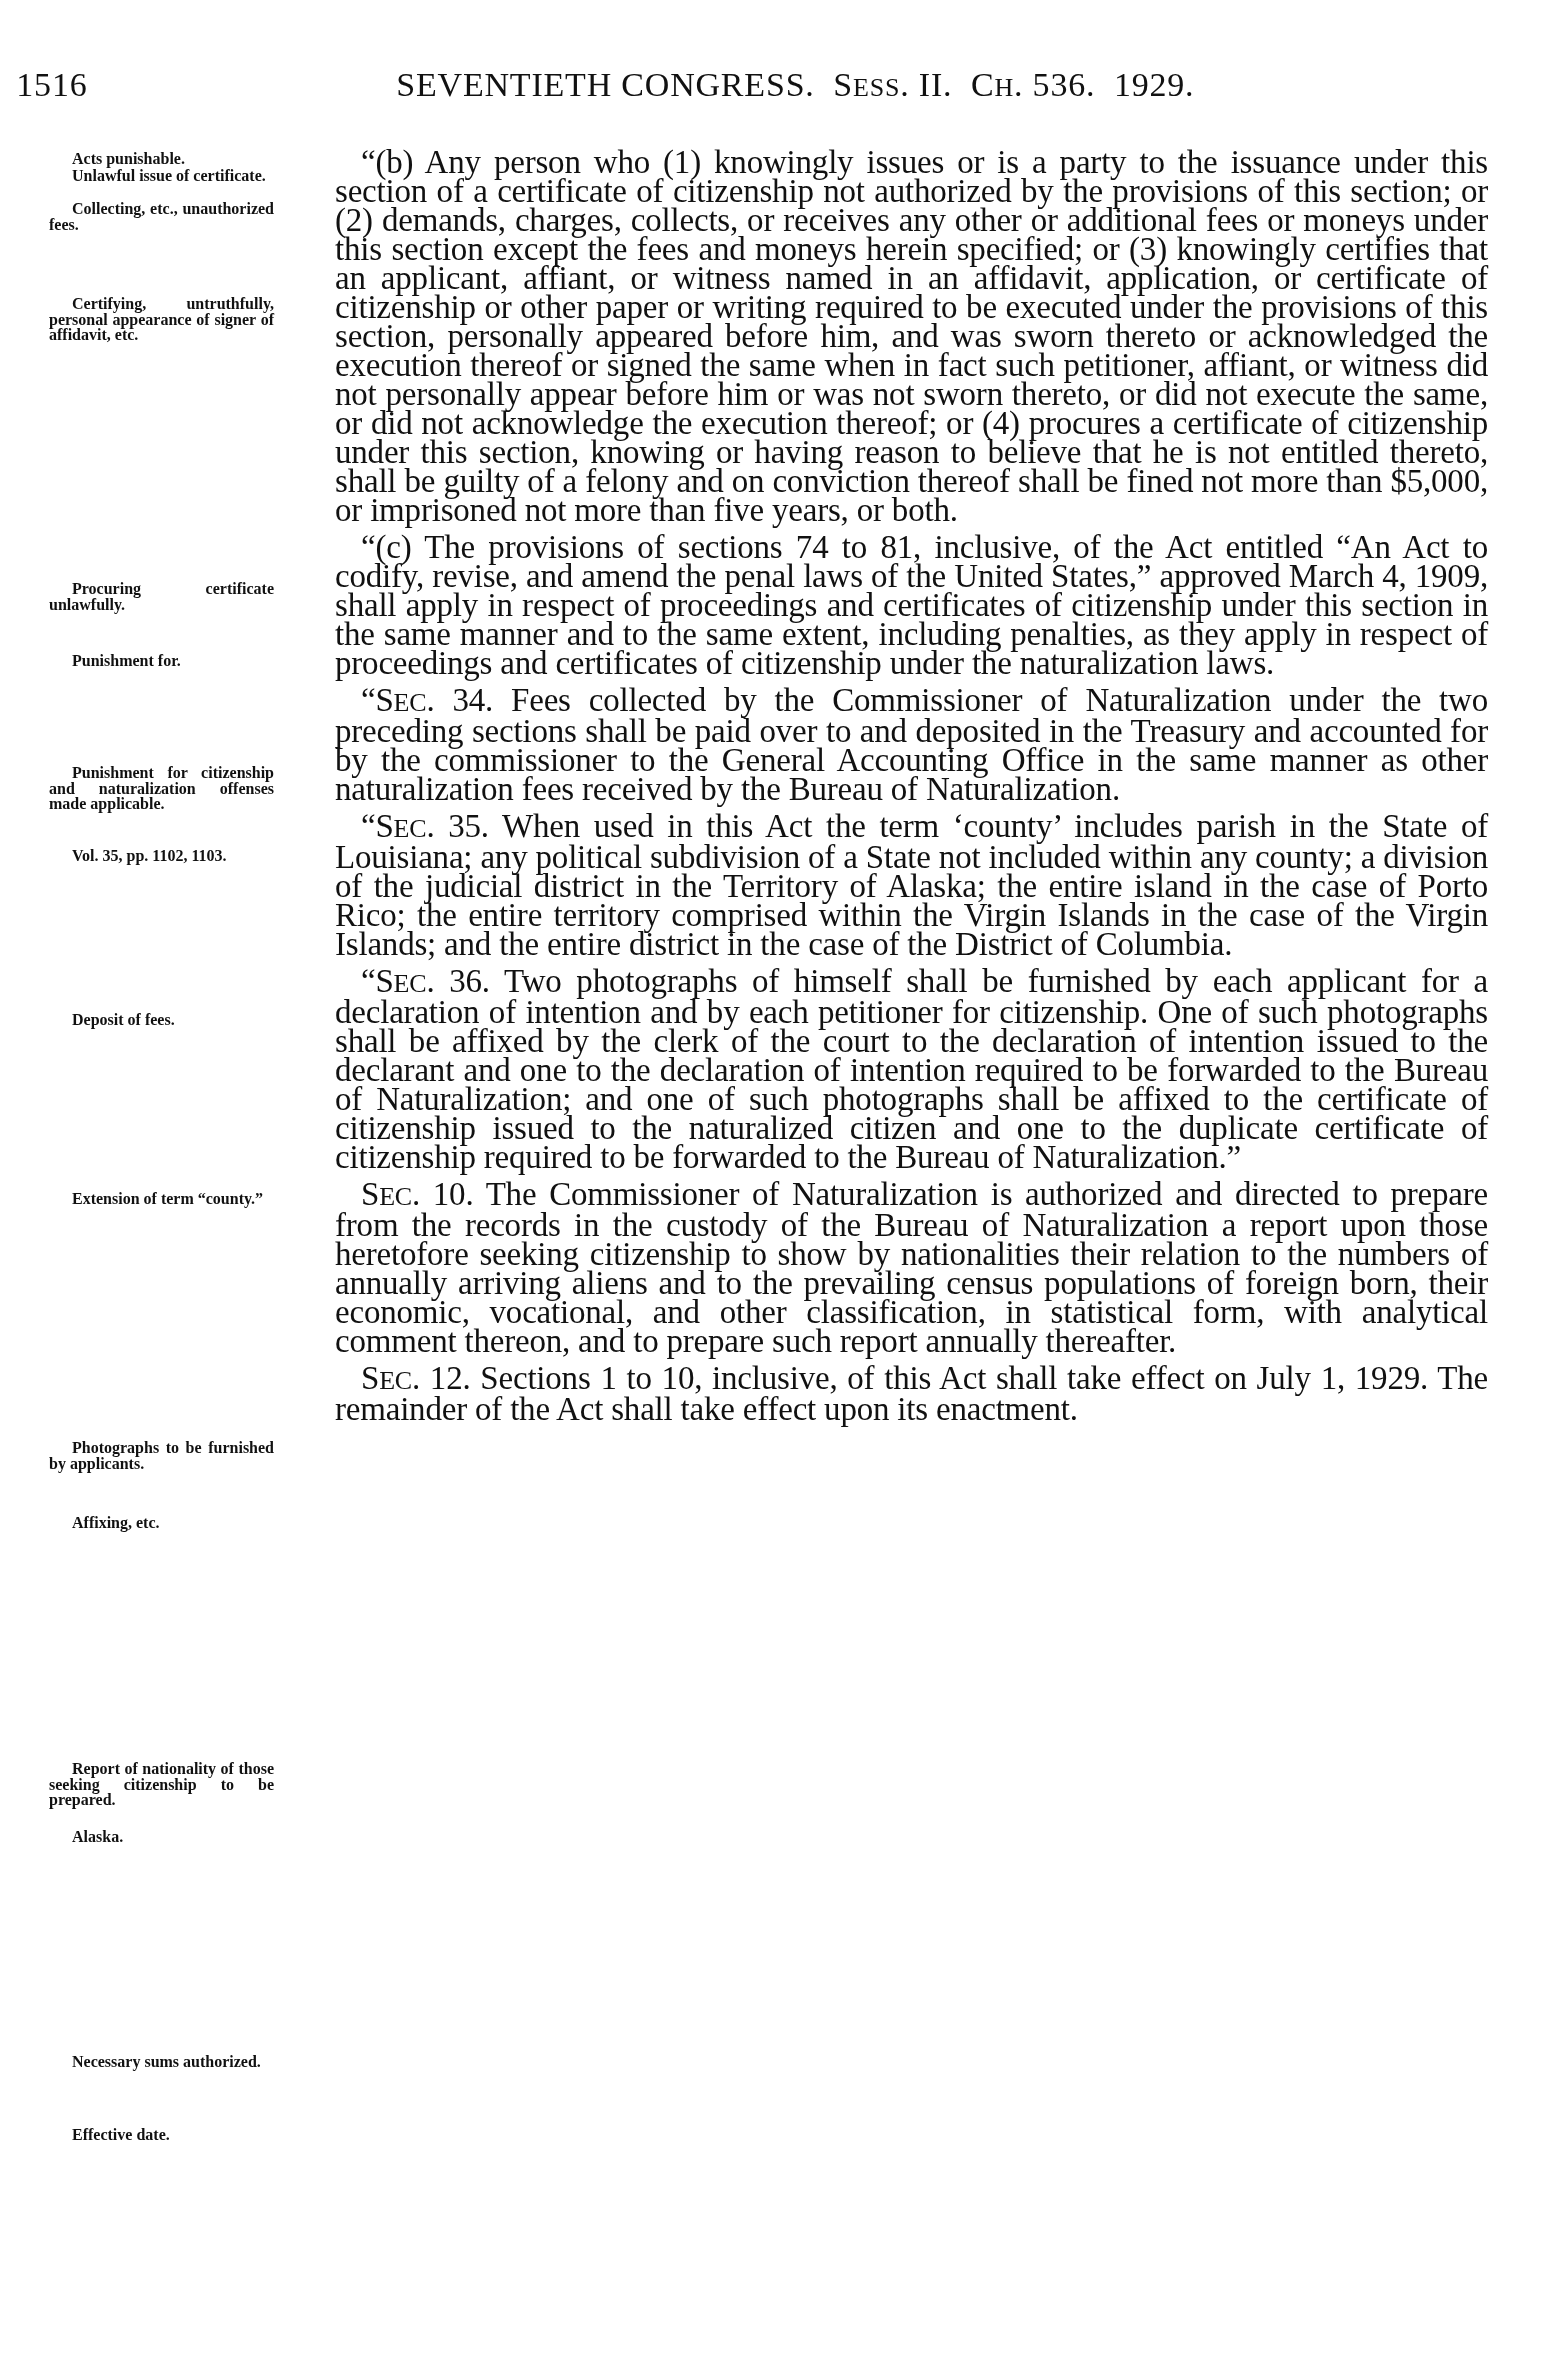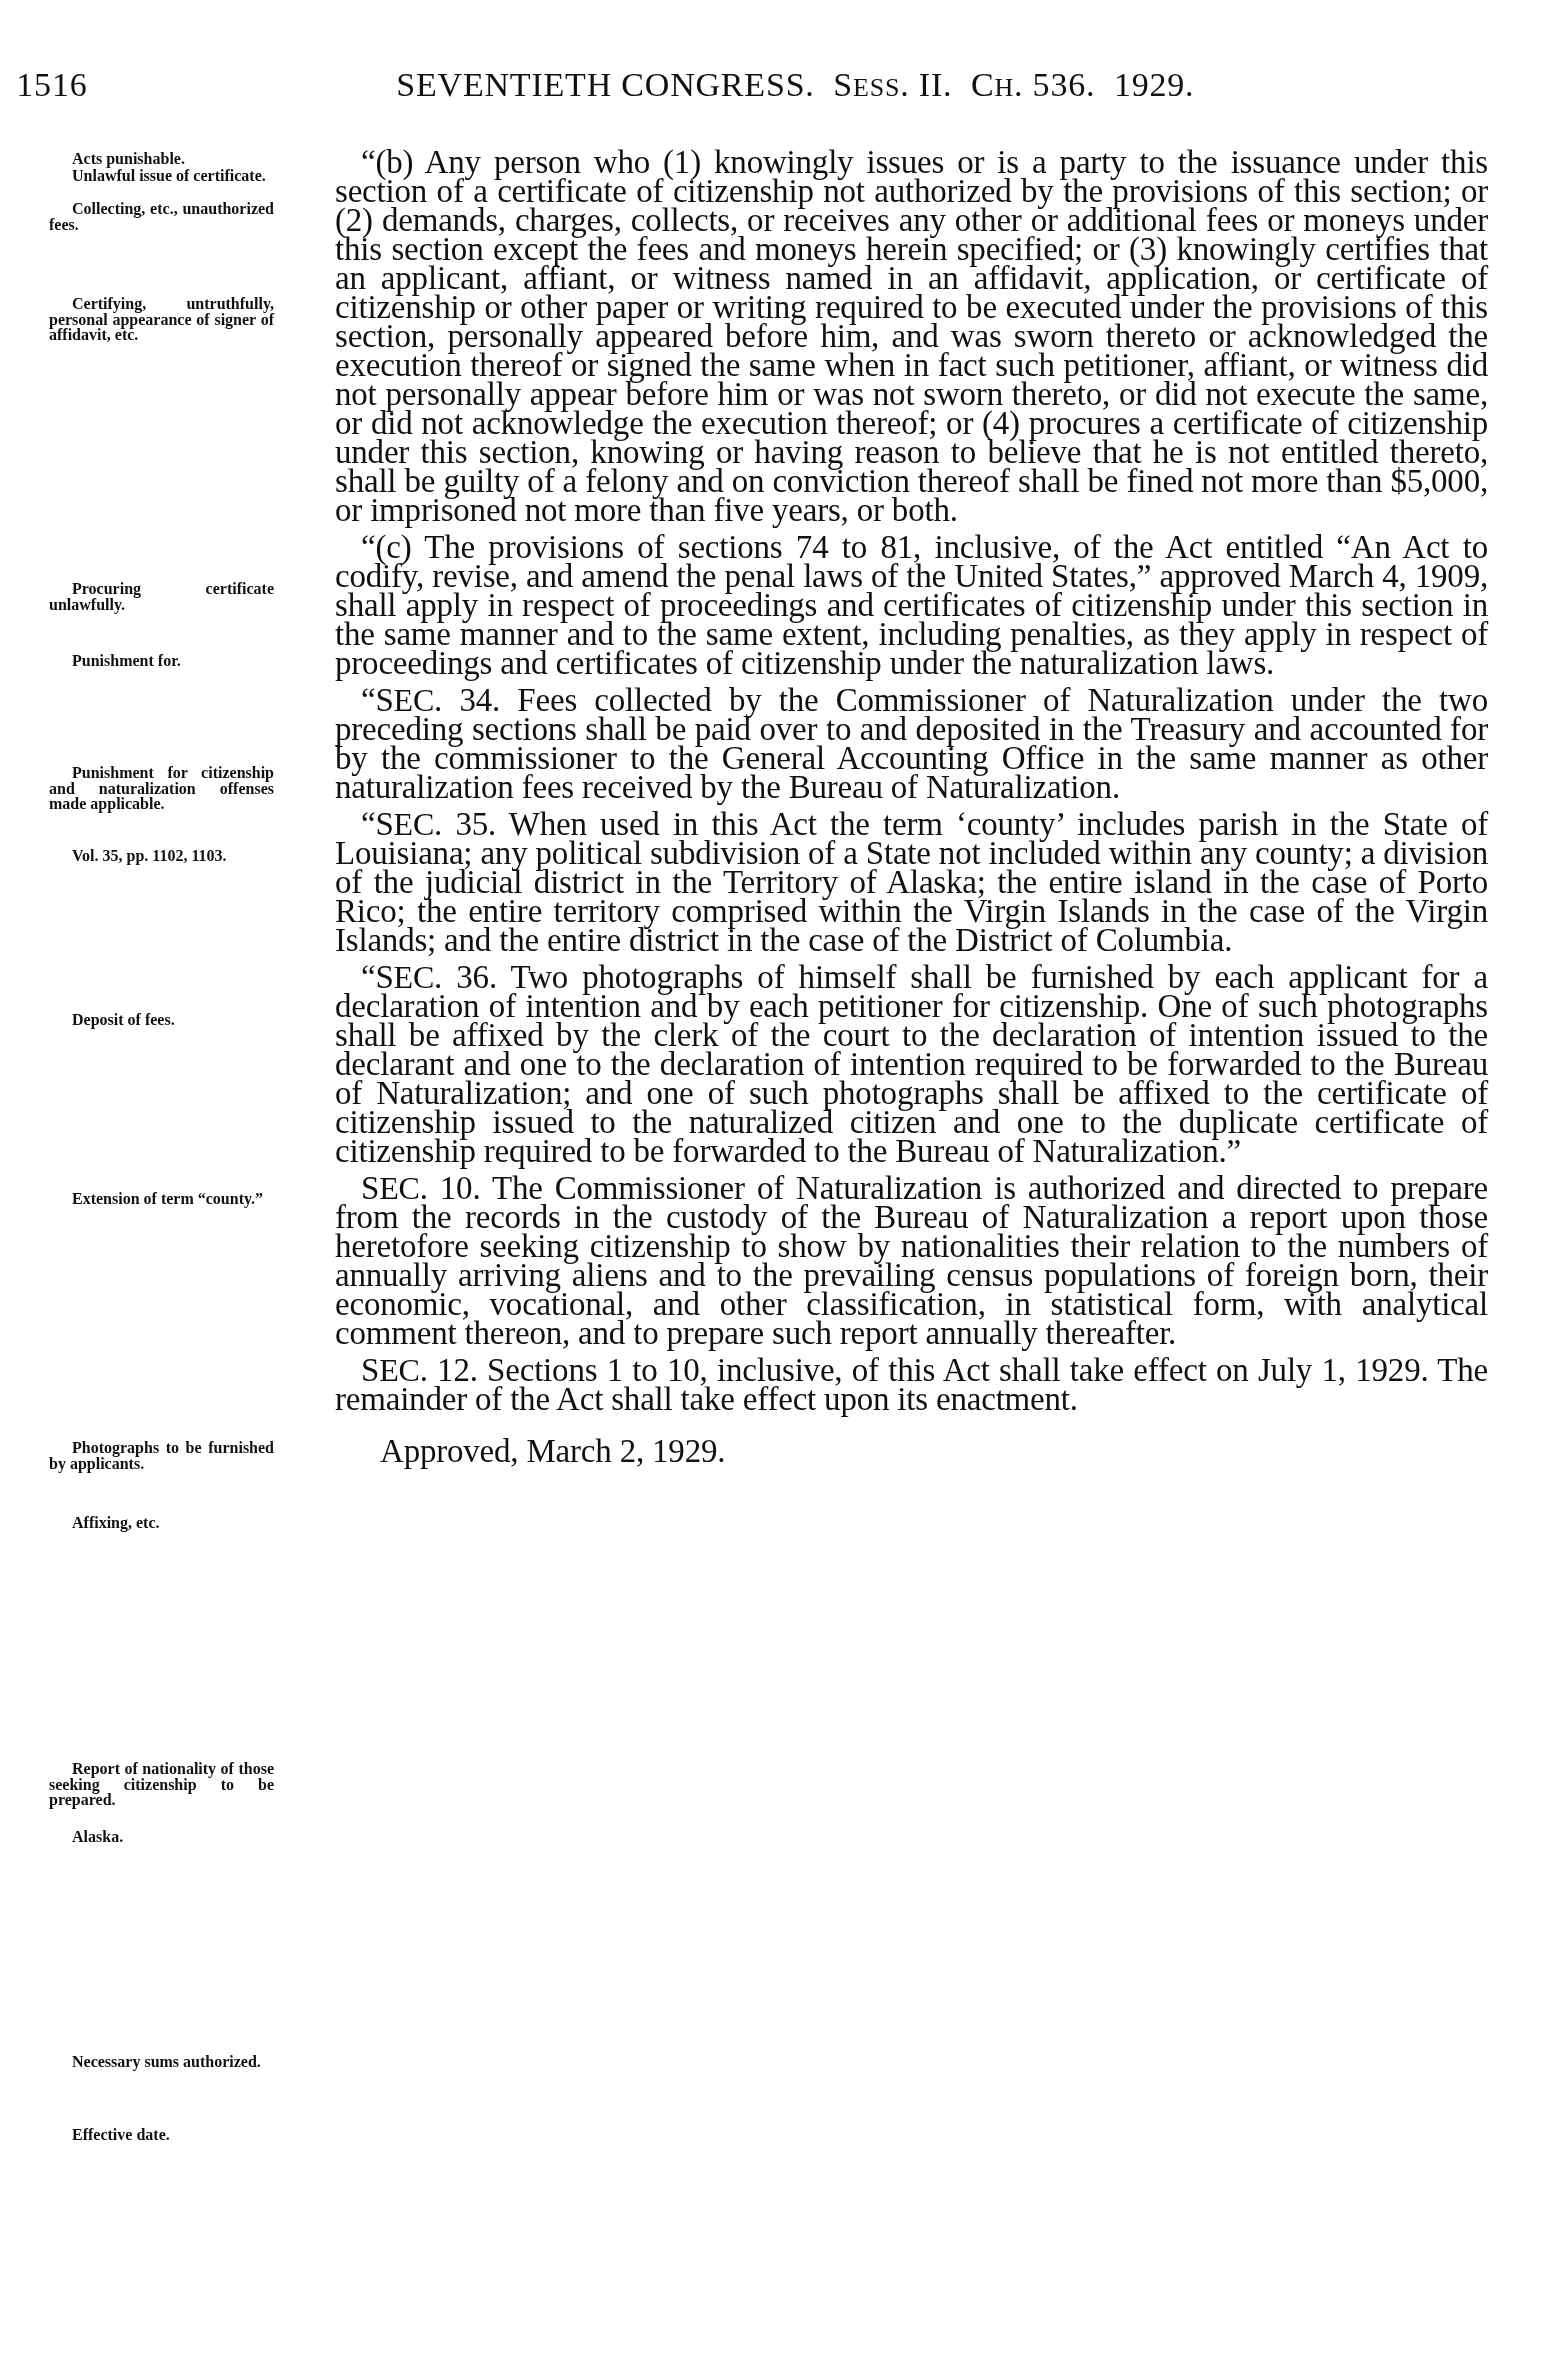--- a/index.html
+++ b/index.html
@@ -21,21 +21,21 @@
     font-size: 16px; line-height: 15.5px; text-align: justify;
     text-align-last: left; text-indent: 23px; font-weight: bold;
   }
   .note.light { font-weight: bold; }
 
   .body-text { position: absolute; left: 327px; top: 140px; width: 1169px; }
   .para {
     font-size: 33px; line-height: 29px; text-align: justify;
     text-indent: 26px; margin: 8px; letter-spacing: -0.2px;
   }
-  .para .sc { font-size: 32px; }
+  .para .sc { font-size: 26px; }
   .para.approved { margin-top: 23px; text-indent: 45px; }
 </style>
 </head>
 <body>
 
 <div class="header">
   <span class="page-num">1516</span>
   <span class="running-title"><span>SEVENTIETH CONGRESS.</span>&nbsp;&nbsp;<span><span>S</span><span class="sc">ESS</span><span>. II.</span></span>&nbsp;&nbsp;<span><span>C</span><span class="sc">H</span><span>. 536.</span></span>&nbsp;&nbsp;<span>1929.</span></span>
 </div>
 
@@ -59,15 +59,14 @@
 </div>
 
 <div class="body-text">
   <p class="para">“(b) Any person who (1) knowingly issues or is a party to the issuance under this section of a certificate of citizenship not authorized by the provisions of this section; or (2) demands, charges, collects, or receives any other or additional fees or moneys under this section except the fees and moneys herein specified; or (3) knowingly certifies that an applicant, affiant, or witness named in an affidavit, application, or certificate of citizenship or other paper or writing required to be executed under the provisions of this section, personally appeared before him, and was sworn thereto or acknowledged the execution thereof or signed the same when in fact such petitioner, affiant, or witness did not personally appear before him or was not sworn thereto, or did not execute the same, or did not acknowledge the execution thereof; or (4) procures a certificate of citizenship under this section, knowing or having reason to believe that he is not entitled thereto, shall be guilty of a felony and on conviction thereof shall be fined not more than $5,000, or imprisoned not more than five years, or both.</p>
   <p class="para">“(c) The provisions of sections 74 to 81, inclusive, of the Act entitled “An Act to codify, revise, and amend the penal laws of the United States,” approved March 4, 1909, shall apply in respect of proceedings and certificates of citizenship under this section in the same manner and to the same extent, including penalties, as they apply in respect of proceedings and certificates of citizenship under the naturalization laws.</p>
   <p class="para"><span>“S</span><span class="sc">EC</span><span>. 34. Fees collected by the Commissioner of Naturalization under the two preceding sections shall be paid over to and deposited in the Treasury and accounted for by the commissioner to the General Accounting Office in the same manner as other naturalization fees received by the Bureau of Naturalization.</span></p>
   <p class="para"><span>“S</span><span class="sc">EC</span><span>. 35. When used in this Act the term ‘county’ includes parish in the State of Louisiana; any political subdivision of a State not included within any county; a division of the judicial district in the Territory of Alaska; the entire island in the case of Porto Rico; the entire territory comprised within the Virgin Islands in the case of the Virgin Islands; and the entire district in the case of the District of Columbia.</span></p>
   <p class="para"><span>“S</span><span class="sc">EC</span><span>. 36. Two photographs of himself shall be furnished by each applicant for a declaration of intention and by each petitioner for citizenship. One of such photographs shall be affixed by the clerk of the court to the declaration of intention issued to the declarant and one to the declaration of intention required to be forwarded to the Bureau of Naturalization; and one of such photographs shall be affixed to the certificate of citizenship issued to the naturalized citizen and one to the duplicate certificate of citizenship required to be forwarded to the Bureau of Naturalization.”</span></p>
   <p class="para"><span>S</span><span class="sc">EC</span><span>. 10. The Commissioner of Naturalization is authorized and directed to prepare from the records in the custody of the Bureau of Naturalization a report upon those heretofore seeking citizenship to show by nationalities their relation to the numbers of annually arriving aliens and to the prevailing census populations of foreign born, their economic, vocational, and other classification, in statistical form, with analytical comment thereon, and to prepare such report annually thereafter.</span></p>
   <p class="para"><span>S</span><span class="sc">EC</span><span>. 12. Sections 1 to 10, inclusive, of this Act shall take effect on July 1, 1929. The remainder of the Act shall take effect upon its enactment.</span></p>
-  <p class="para approved">Approved, March 2, 1929.</p>
 </div>
 
 
 </body></html>

